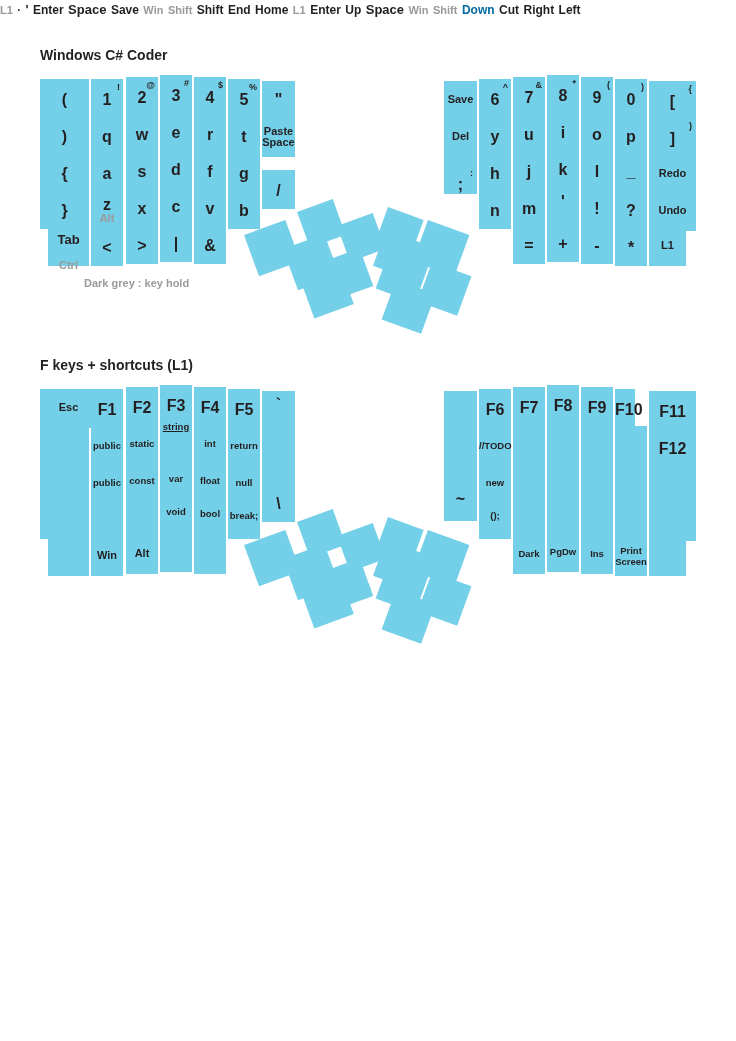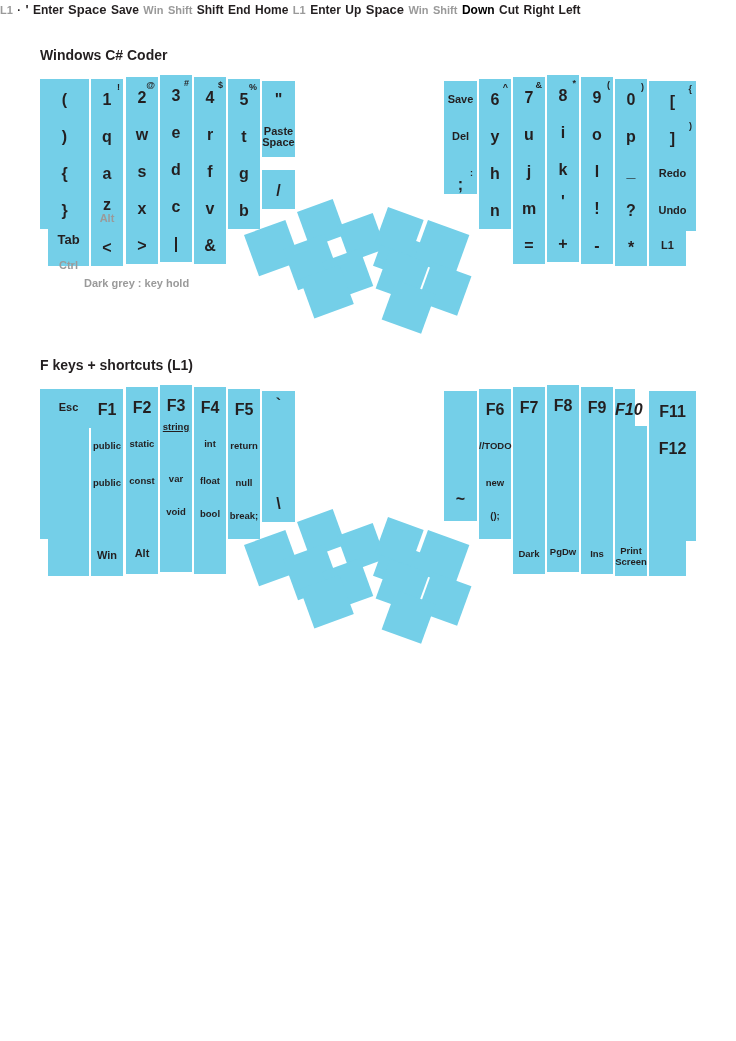--- a/index.html
+++ b/index.html
@@ -243,21 +243,21 @@
 
 <div class="thumb" style="left:390px; top:249px; width:42px; height:42px; transform:rotate(20deg); transform-origin:0 0;"></div>
 <span class="lbl" style="left:396px; top:264px; font-size:12px; font-weight:bold; color:#231f20;">Up</span>
 
 <div class="thumb" style="left:432px; top:262px; width:42px; height:42px; transform:rotate(20deg); transform-origin:0 0;"></div>
 <span class="lbl" style="left:427px; top:263px; font-size:13px; font-weight:bold; color:#231f20;">Space</span>
 <span class="lbl" style="left:471px; top:266px; font-size:11px; font-weight:bold; color:#9a9a9a;">Win</span>
 <span class="lbl" style="left:437px; top:282px; font-size:11px; font-weight:bold; color:#9a9a9a;">Shift</span>
 
 <div class="thumb" style="left:396px; top:280px; width:42px; height:42px; transform:rotate(20deg); transform-origin:0 0;"></div>
-<span class="lbl" style="left:404px; top:297px; font-size:12px; font-weight:bold; color:#000000;">Down</span>
+<span class="lbl" style="left:404px; top:297px; font-size:12px; font-weight:bold; color:#0369a1;">Down</span>
 
 
 
 <div class="key" style="left:444px; top:81px; width:33px; height:39px;">
   <span class="lbl main sm" style="top:13px;">Save</span>
 </div>
 <div class="key" style="left:479px; top:79px; width:32px; height:39px;">
   <span class="lbl main big" style="top:13px;">6</span>
   <span class="lbl shifted" style="right:3px; top:4px;">^</span>
 </div>
@@ -512,21 +512,21 @@
 </div>
 <div class="key" style="left:513px; top:387px; width:32px; height:39px;">
   <span class="lbl main big" style="top:13px;">F7</span>
 </div>
 <div class="key" style="left:547px; top:385px; width:32px; height:39px;">
   <span class="lbl main big" style="top:13px;">F8</span>
 </div>
 <div class="key" style="left:581px; top:387px; width:32px; height:39px;">
   <span class="lbl main big" style="top:13px;">F9</span>
 </div>
-<div class="key" style="left:615px; top:389px; width:20px; height:39px;font-style:italic;">
+<div class="key" style="left:615px; top:389px; width:20px; height:39px;">
   <span class="lbl main big" style="top:13px;">F10</span>
 </div>
 <div class="key" style="left:649px; top:391px; width:47px; height:39px;">
   <span class="lbl main big" style="top:13px;">F11</span>
 </div>
 
 
 <div class="key" style="left:444px; top:428px; width:33px; height:39px;">
   <span class="lbl code" style="top:15px;"></span>
 </div>

